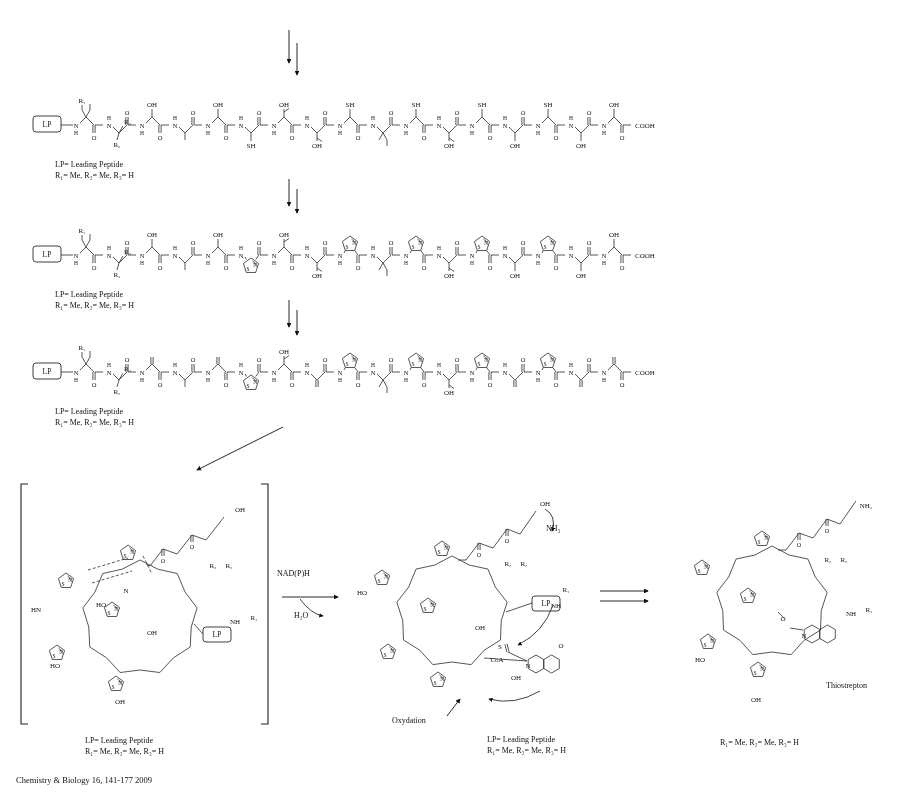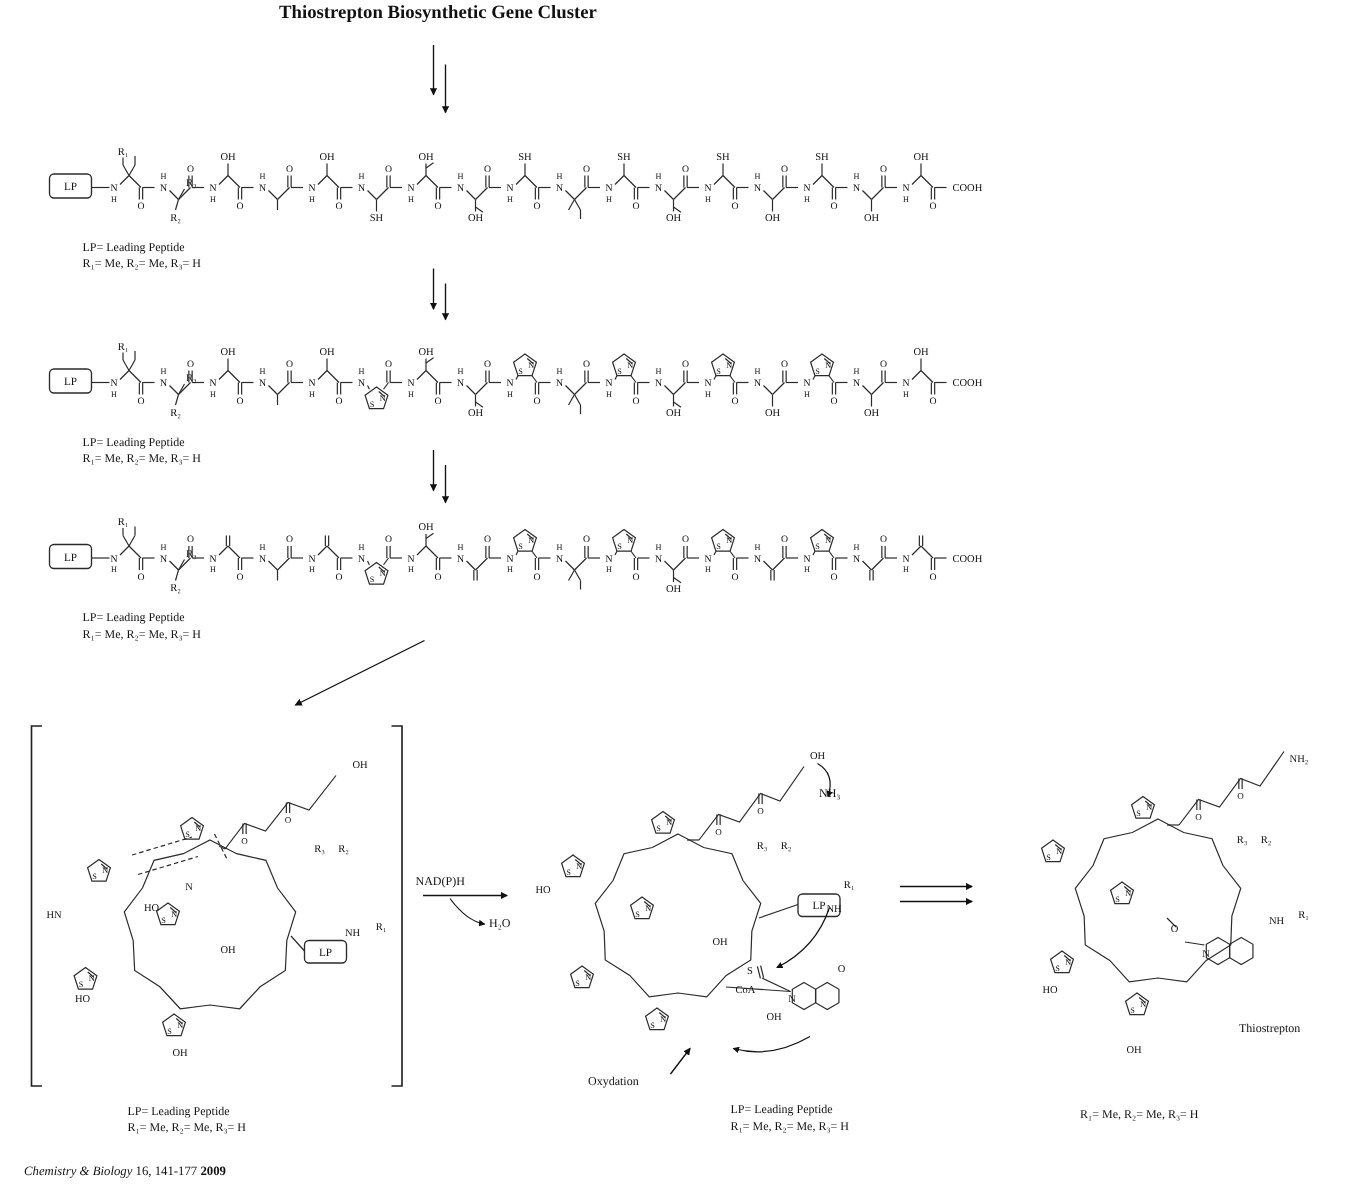--- a/index.html
+++ b/index.html
@@ -6,29 +6,28 @@
   body{background:#ffffff}
   .fig{position:relative;width:900px;height:799px;background:#fff;
        font-family:"Liberation Serif","DejaVu Serif",serif;color:#111;overflow:hidden}
   #art{position:absolute;left:0;top:0}
   .title{position:absolute;left:0;top:1px;width:584px;text-align:center;
          font-weight:bold;font-size:12.5px}
   .cap{position:absolute;font-size:8px;white-space:nowrap}
   .lbl{position:absolute;font-size:8px;white-space:nowrap}
   .bold{font-weight:normal}
   .cit{position:absolute;left:16px;top:775px;font-size:8.5px;white-space:nowrap}
-  .cit .j{font-style:italic}
-  .cit .y{font-weight:bold}
+  .cit .j{}
+  .cit .y{font-weight:normal}
 </style>
 </head>
 <body>
 
 <div class="fig">
 
-  <div class="title">Thiostrepton Biosynthetic Gene Cluster</div>
 
   <svg id="art" width="900" height="799">
     <defs>
       <marker id="ah" viewBox="0 0 10 10" refX="8.5" refY="5" markerWidth="5.5" markerHeight="5.5" orient="auto">
         <path d="M0,0 L10,5 L0,10 z" fill="#111"></path>
       </marker>
     </defs>
   <g>
         <line x1="289" y1="30" x2="289" y2="63" stroke="#111" stroke-width="0.9" marker-end="url(#ah)"></line>
         <line x1="297" y1="43" x2="297" y2="75" stroke="#111" stroke-width="0.9" marker-end="url(#ah)"></line>
@@ -771,22 +770,22 @@
   <div class="cap" style="left:55px;top:301px">R₁= Me, R₂= Me, R₃= H</div>
   <div class="cap" style="left:55px;top:407px">LP= Leading Peptide</div>
   <div class="cap" style="left:55px;top:418px">R₁= Me, R₂= Me, R₃= H</div>
 
   <div class="cap" style="left:85px;top:736px">LP= Leading Peptide</div>
   <div class="cap" style="left:85px;top:747px">R₁= Me, R₂= Me, R₃= H</div>
   <div class="cap" style="left:487px;top:735px">LP= Leading Peptide</div>
   <div class="cap" style="left:487px;top:746px">R₁= Me, R₂= Me, R₃= H</div>
   <div class="cap" style="left:720px;top:738px">R₁= Me, R₂= Me, R₃= H</div>
 
-  <div class="lbl" style="left:277px;top:583px">NAD(P)H</div>
-  <div class="lbl" style="left:326px;top:611px">H₂O</div>
+  <div class="lbl" style="left:277px;top:569px">NAD(P)H</div>
+  <div class="lbl" style="left:294px;top:611px">H₂O</div>
   <div class="lbl" style="left:546px;top:524px">NH₃</div>
   <div class="lbl" style="left:392px;top:716px">Oxydation</div>
   <div class="lbl bold" style="left:826px;top:681px">Thiostrepton</div>
 
   <div class="cit">
     <span class="j">Chemistry &amp; Biology</span><span> 16, 141-177 </span><span class="y">2009</span>
   </div>
 
 </div>
 

